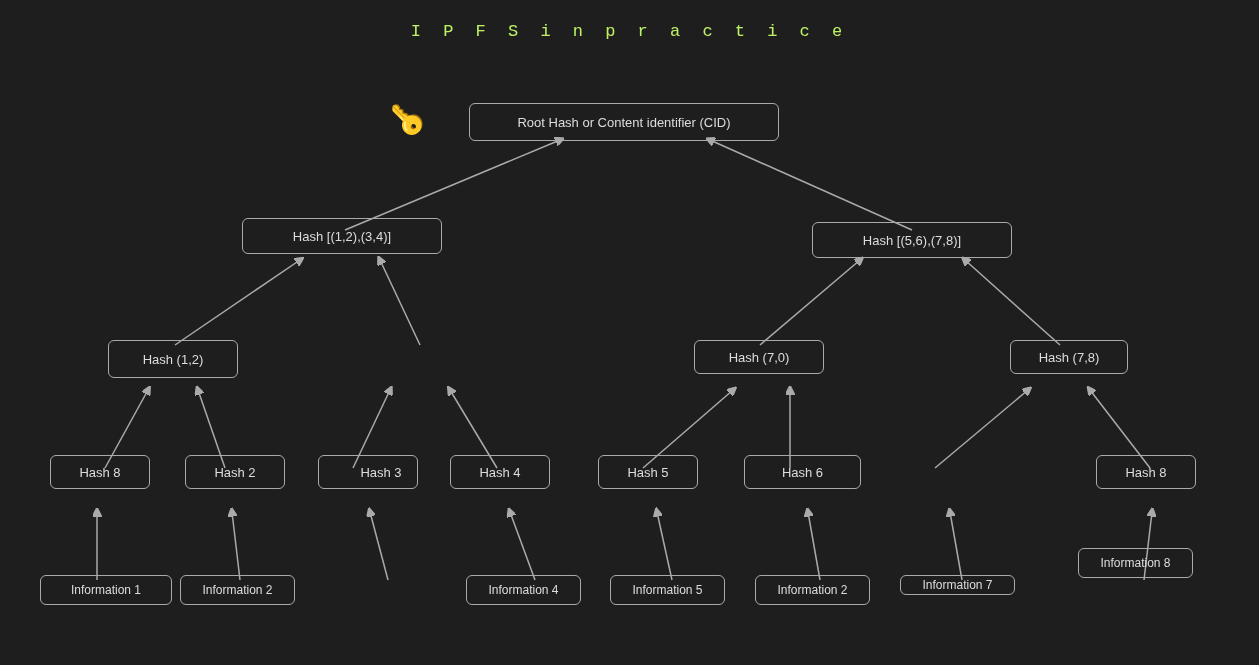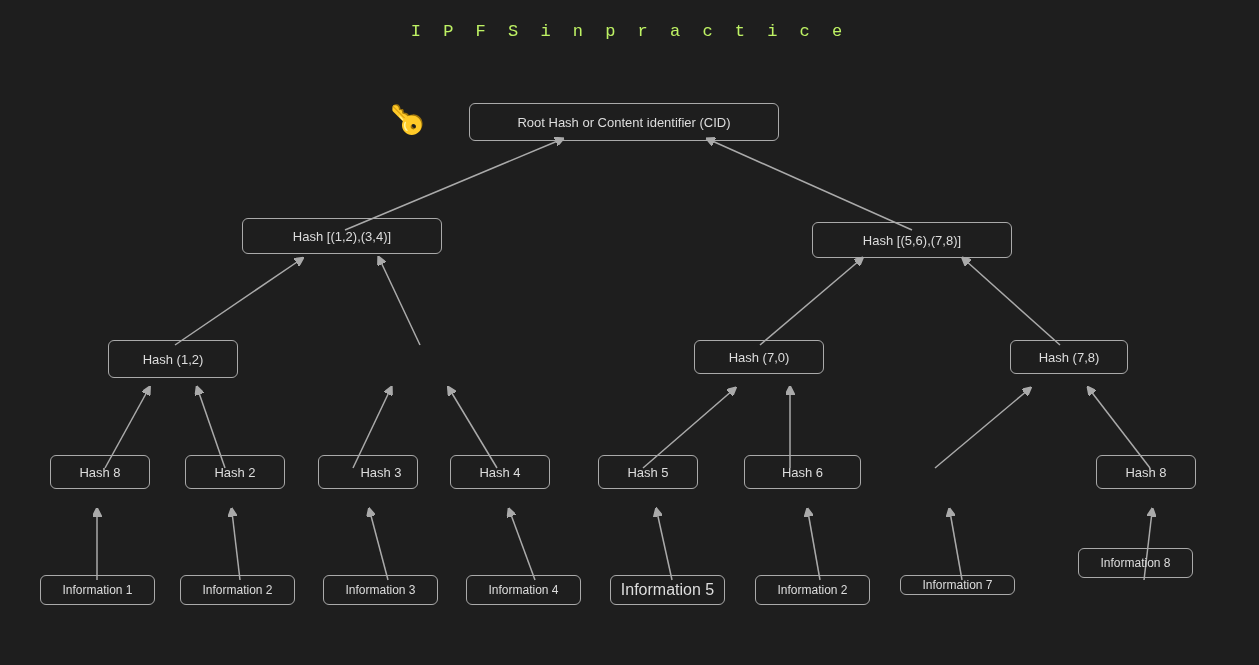--- a/index.html
+++ b/index.html
@@ -142,21 +142,20 @@
   <div class="node" style="left: 1010px; top: 340px; width: 118px; height: 34px;">Hash (7,8)</div>
 
   <div class="node" style="left: 50px; top: 455px; width: 100px; height: 34px;">Hash 8</div>
   <div class="node" style="left: 185px; top: 455px; width: 100px; height: 34px;">Hash 2</div>
   <div class="node" style="left: 318px; top: 455px; width: 100px; height: 34px; padding-left: 40px;">Hash 3</div>
   <div class="node" style="left: 450px; top: 455px; width: 100px; height: 34px;">Hash 4</div>
   <div class="node" style="left: 598px; top: 455px; width: 100px; height: 34px;">Hash 5</div>
   <div class="node" style="left: 744px; top: 455px; width: 117px; height: 34px;">Hash 6</div>
   <div class="node" style="left: 1096px; top: 455px; width: 100px; height: 34px;">Hash 8</div>
 
-  <div class="node" style="left: 40px; top: 575px; width: 115px; height: 30px; font-size:12px;">Information 1</div>
+  <div class="node" style="left: 40px; top: 575px; width: 132px; height: 30px; font-size:12px;">Information 1</div>
   <div class="node" style="left: 180px; top: 575px; width: 115px; height: 30px; font-size:12px;">Information 2</div>
-  <div class="node" style="left: 323px; top: 575px; width: 115px; height: 30px; font-size:12px;">Information 3</div>
   <div class="node" style="left: 466px; top: 575px; width: 115px; height: 30px; font-size:12px;">Information 4</div>
-  <div class="node" style="left: 610px; top: 575px; width: 115px; height: 30px; font-size:16px;">Information 5</div>
+  <div class="node" style="left: 610px; top: 575px; width: 115px; height: 30px; font-size:12px;">Information 5</div>
   <div class="node" style="left: 755px; top: 575px; width: 115px; height: 30px; font-size:12px;">Information 2</div>
   <div class="node" style="left: 900px; top: 575px; width: 115px; height: 20px; font-size:12px;">Information 7</div>
   <div class="node" style="left: 1078px; top: 548px; width: 115px; height: 30px; font-size:12px;">Information 8</div>
 </div>
 
 </body></html>

